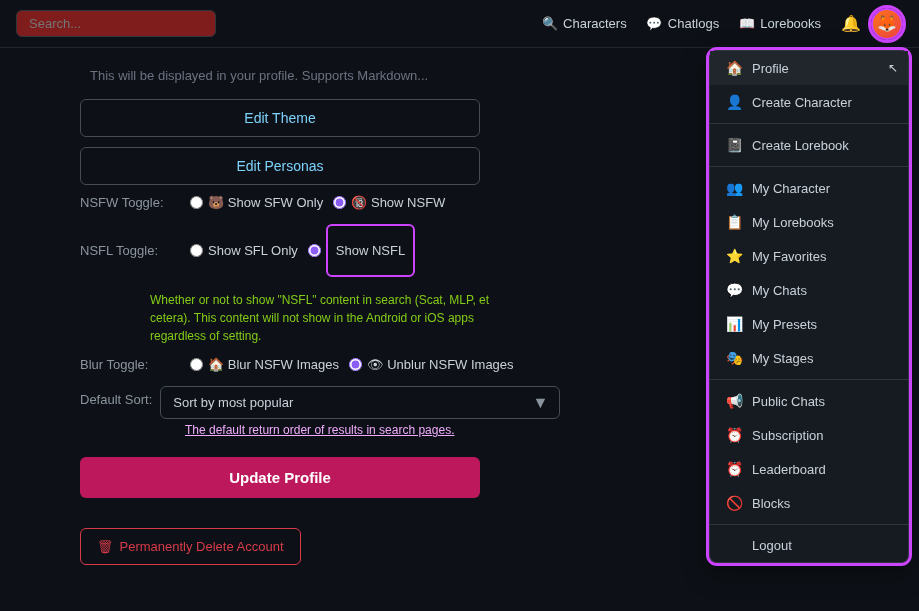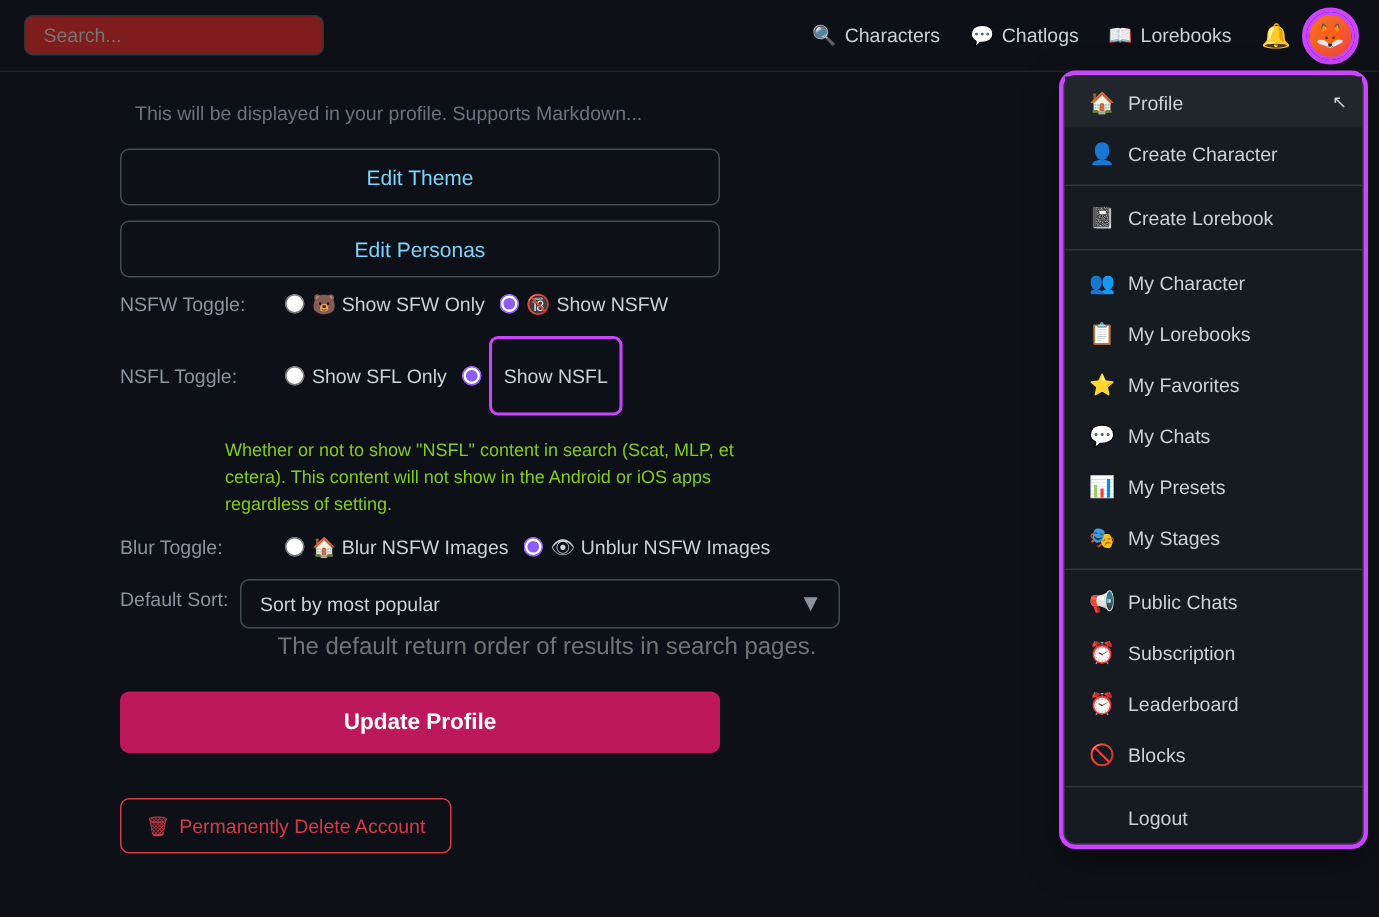--- a/index.html
+++ b/index.html
@@ -159,23 +159,24 @@
     }
     .sort-select-arrow {
       position: absolute;
       right: 12px;
       top: 50%;
       transform: translateY(-50%);
       color: #8b949e;
       pointer-events: none;
     }
     .sort-hint {
-      color: #737373;
-      font-size: 16px;
+      color: #f0abfc;
+      font-size: 12px;
       margin-top: 4px;
+      text-decoration: underline;
     }
 
     .update-profile-btn {
       display: block;
       width: 400px;
       padding: 12px;
       background: #be185d;
       border: none;
       border-radius: 6px;
       color: #fff;

